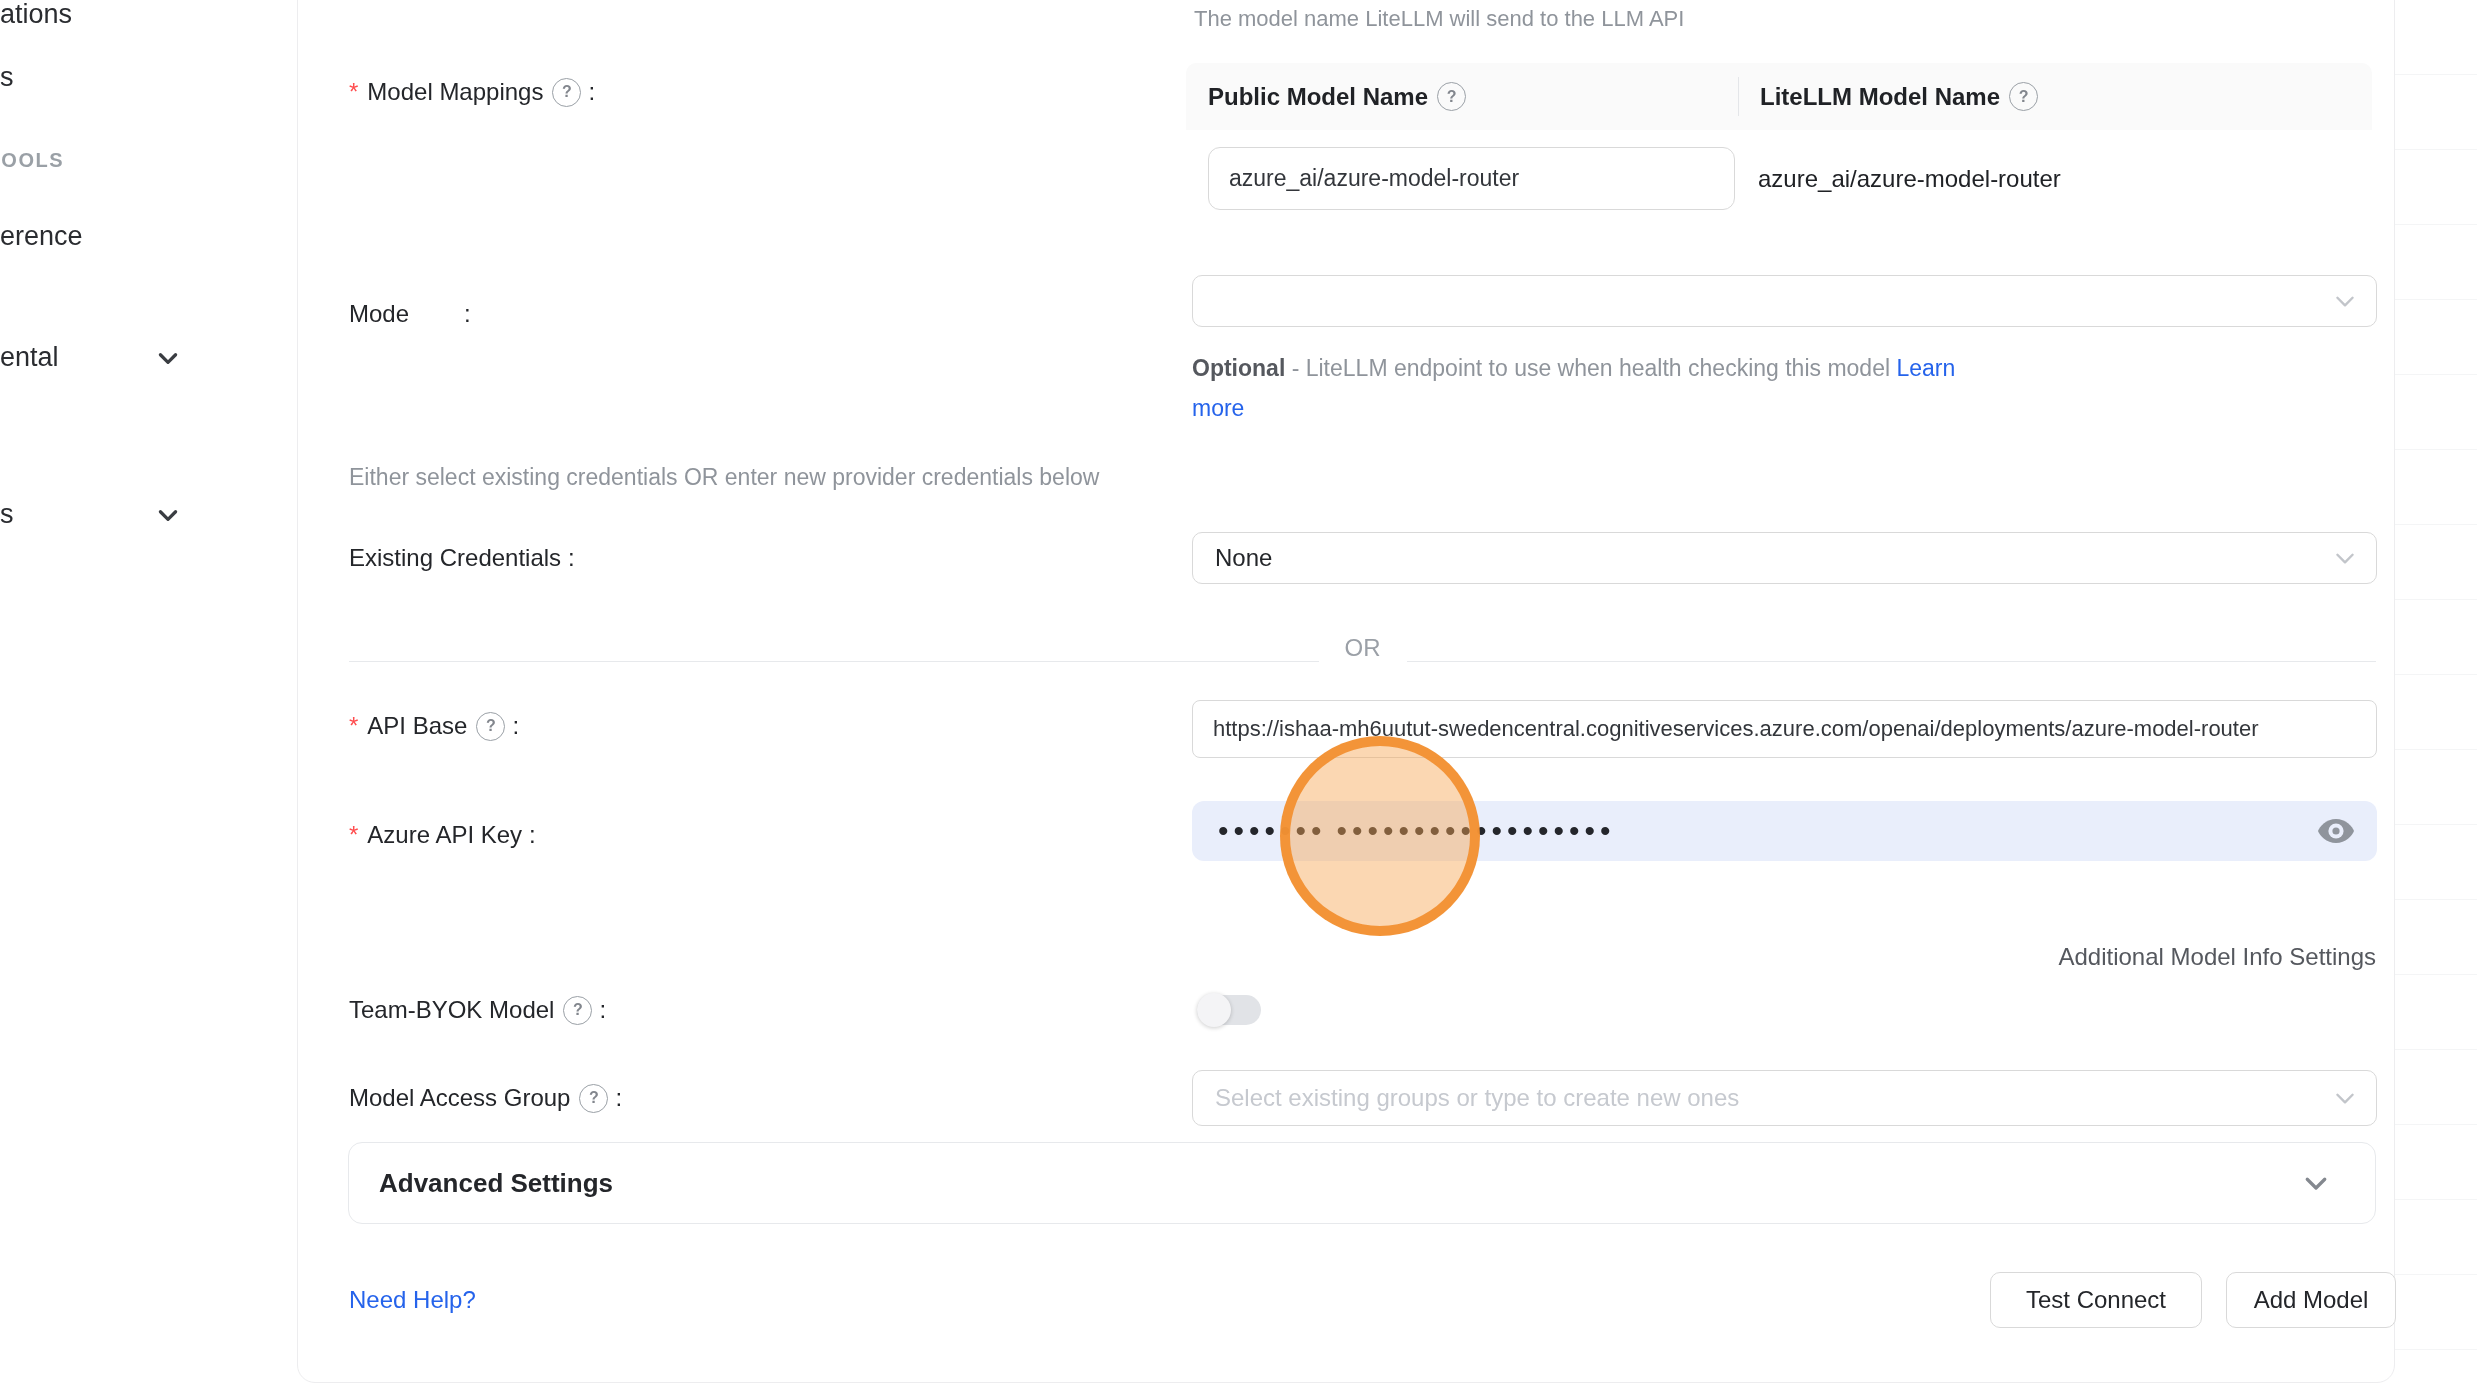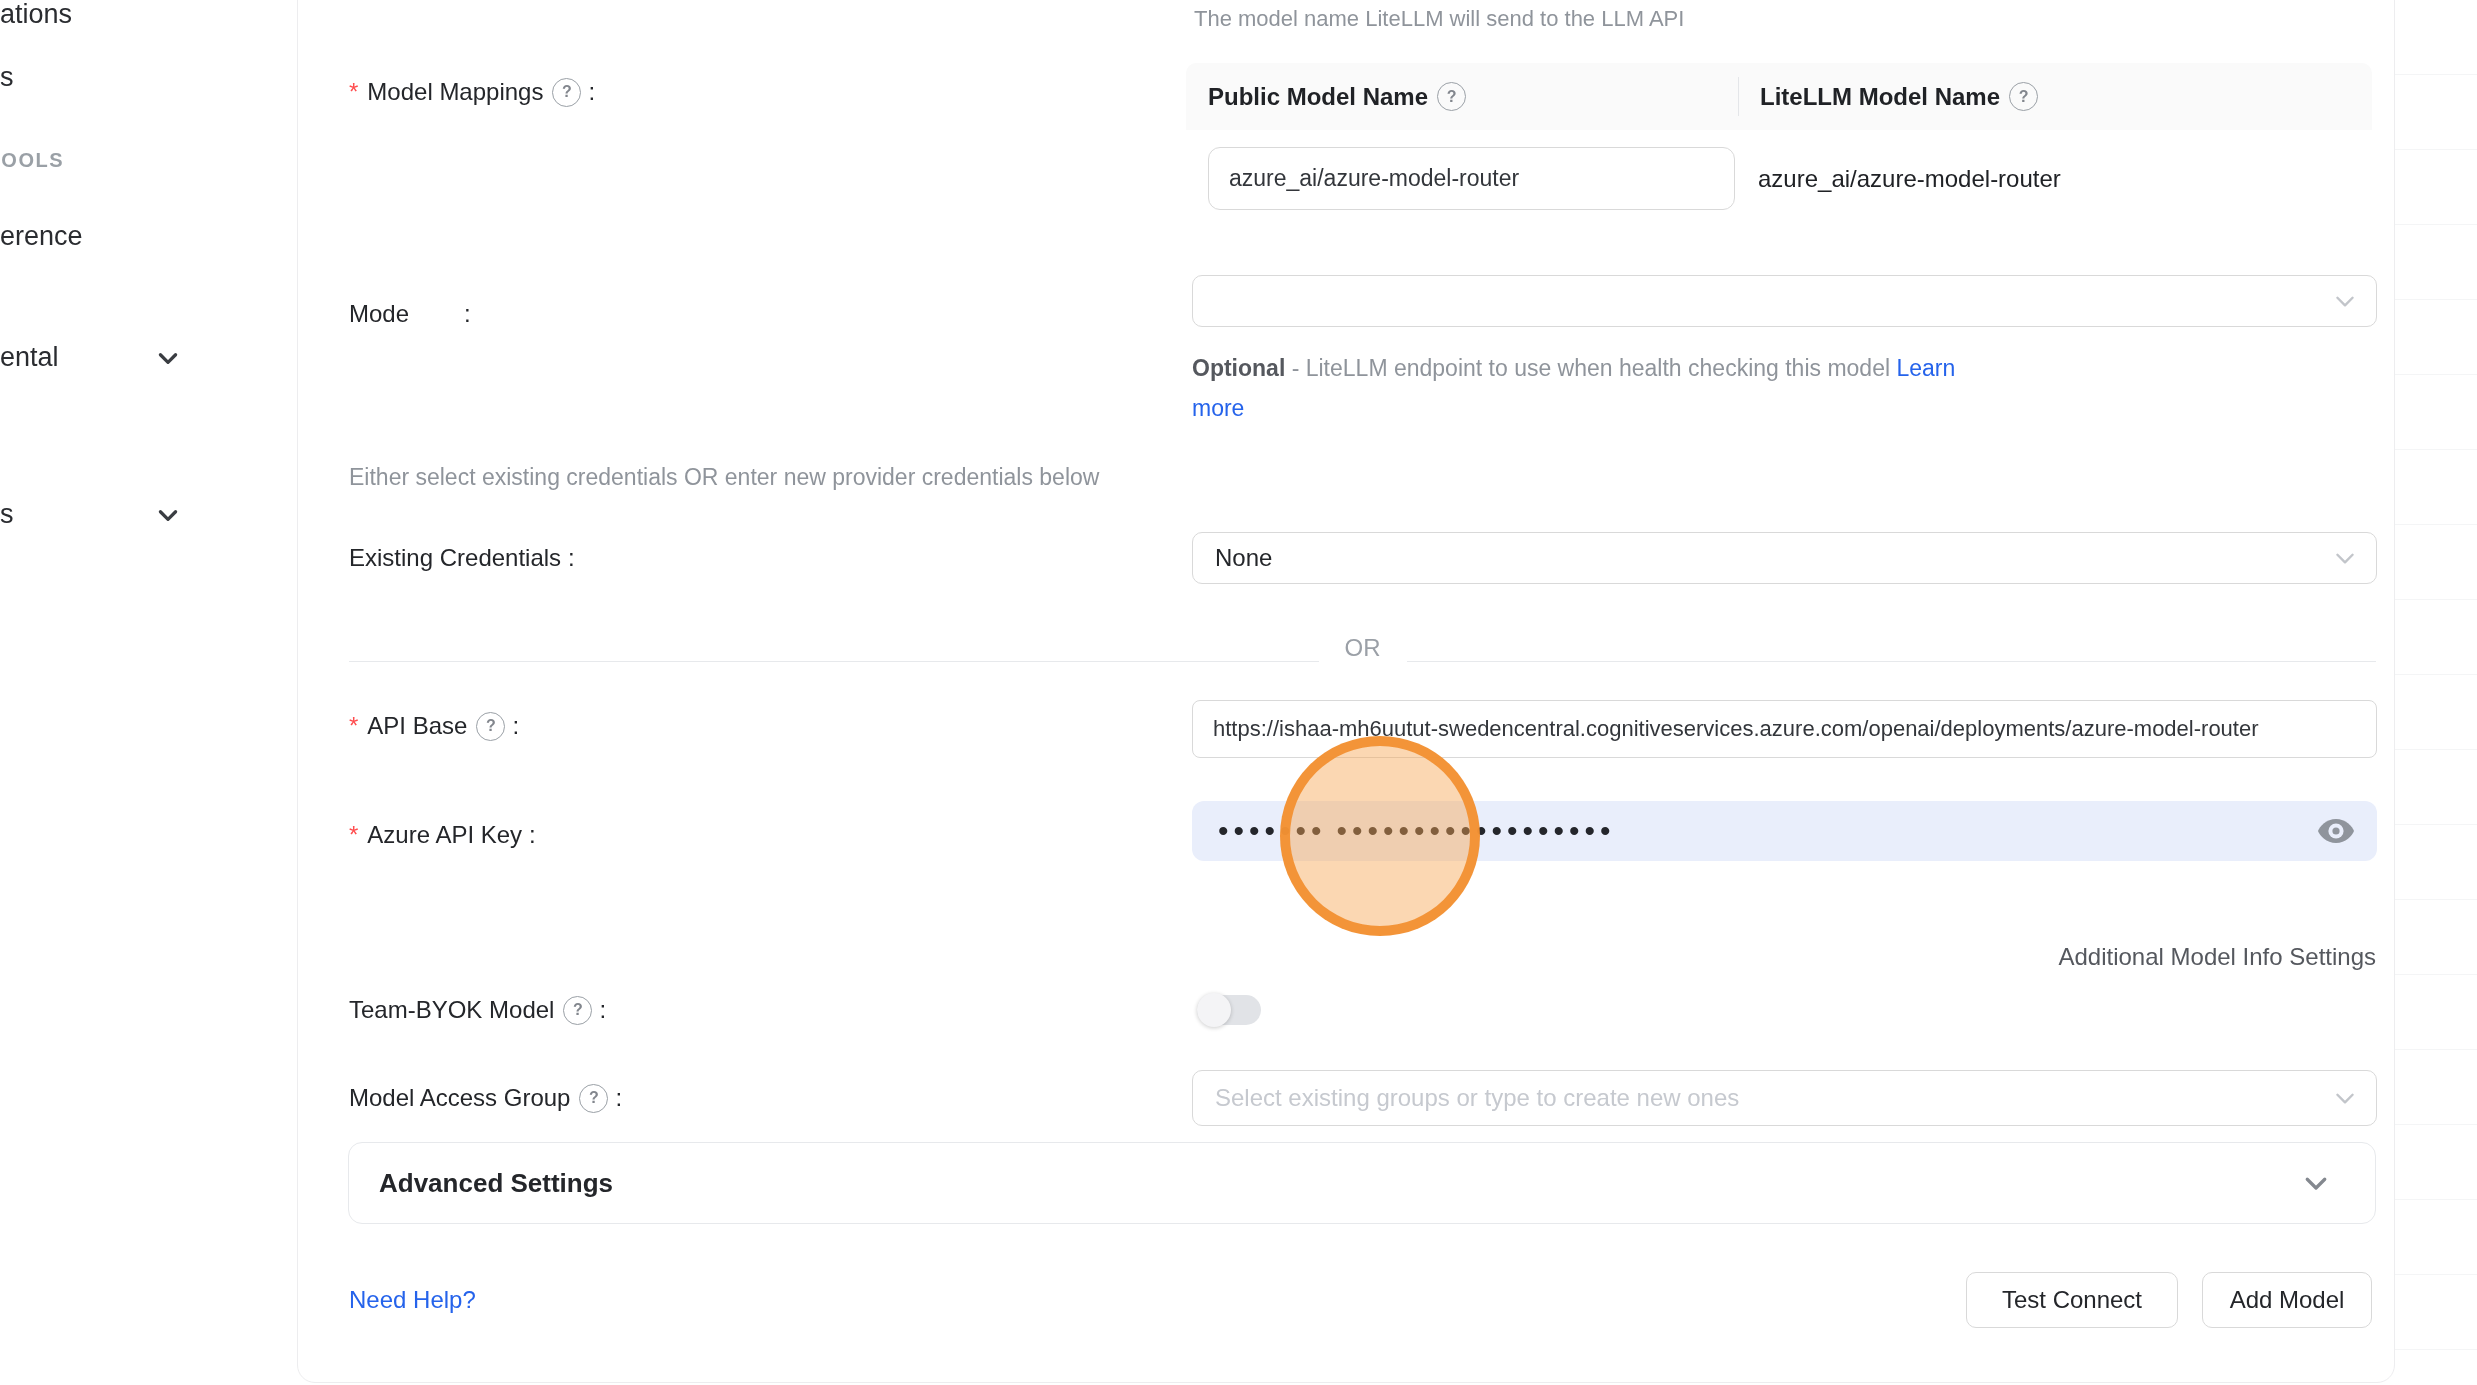--- a/index.html
+++ b/index.html
@@ -97,21 +97,21 @@
 
   .advanced{left:348px;top:1142px;width:2028px;height:82px;border:1.5px solid #e7e9ec;border-radius:14px;
             background:#fff;display:flex;align-items:center;justify-content:space-between;
             padding:0 44px 0 30px;box-sizing:border-box;cursor:pointer;}
   .advanced .adv-label{font-size:26px;font-weight:700;color:#24262a;}
   .adv-chev{width:30px;height:30px;}
 
   .need-help{left:349px;top:1286px;font-size:24px;color:#2563eb;cursor:pointer;}
 
   .btn{top:1272px;height:56px;border:1.5px solid #d9d9d9;border-radius:10px;background:#fff;
-       display:flex;align-items:center;justify-content:center;font-size:24px;color:#24262a;cursor:pointer;box-sizing:border-box;}
+       display:flex;align-items:center;justify-content:center;font-size:24px;color:#24262a;cursor:pointer;box-sizing:border-box;margin-left:24px;}
   .btn-test{left:1966px;width:212px;}
   .btn-add{left:2202px;width:170px;}
 
   .cursor-circle{left:1280px;top:736px;width:200px;height:200px;border-radius:50%;box-sizing:border-box;
                  border:10px solid rgba(242,144,49,0.95);background:rgba(246,166,84,0.45);z-index:50;pointer-events:none;}
 </style>
 </head>
 <body>
 
 <div class="page">

